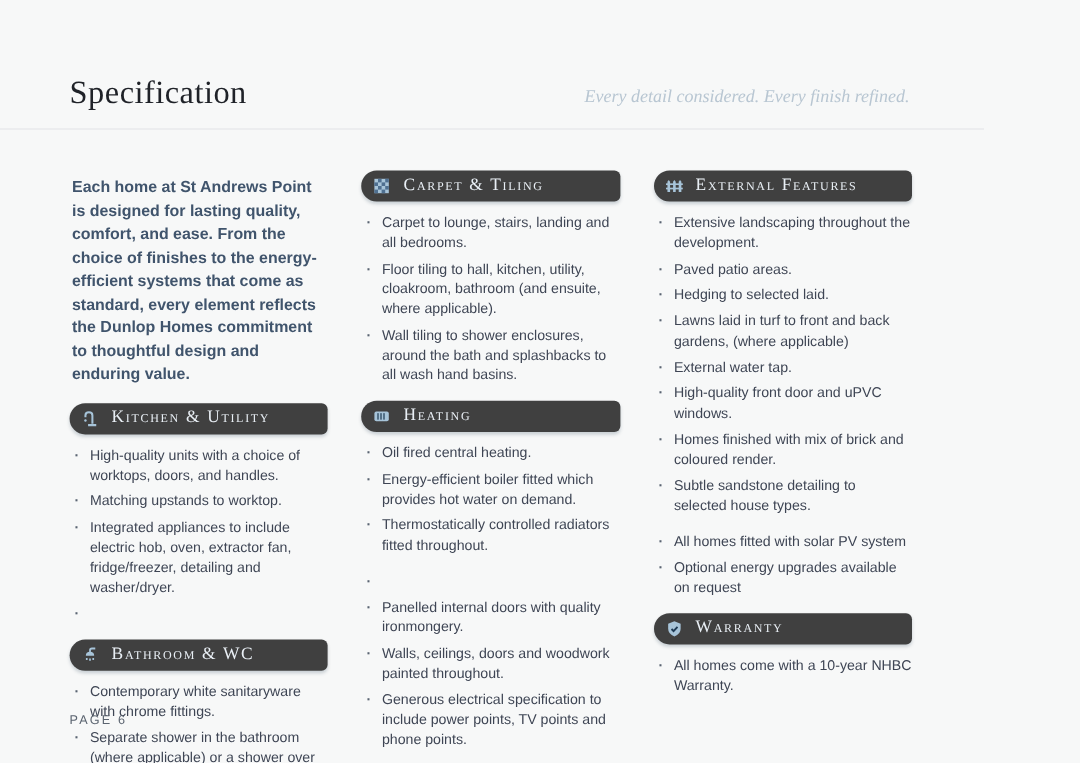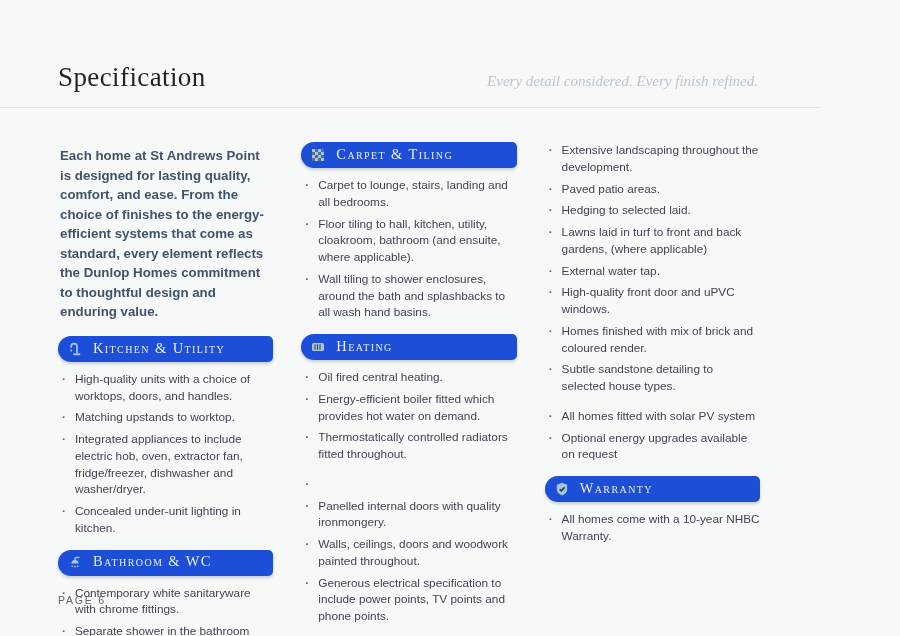--- a/index.html
+++ b/index.html
@@ -50,21 +50,21 @@
     font-size: 13.3px;
     line-height: 1.47;
     color: #40546c;
     margin: 4px 0 14px 2px;
     font-weight: bold;
   }
 
   .section { margin-bottom: 13px; }
   .section-bar {
     height: 26px;
-    background: #1d4ed8;
+    background: #404040;
     border-radius: 13px 5px 5px 13px;
     display: flex;
     align-items: center;
     gap: 10px;
     padding: 0 8px 0 9px;
     box-shadow: 0 2px 3px rgba(30,58,84,0.22);
     margin-bottom: 9px;
   }
   .section-bar .icon {
     width: 16px; height: 16px;
@@ -139,25 +139,24 @@
             <li>
               <span class="dot">·</span>
               <span>High-quality units with a choice of worktops, doors, and handles.</span>
             </li>
             <li>
               <span class="dot">·</span>
               <span>Matching upstands to worktop.</span>
             </li>
             <li>
               <span class="dot">·</span>
-              <span>Integrated appliances to include electric hob, oven, extractor fan, fridge/freezer, dishwasher and washer/dryer.</span>
-            </li>
-            <li>
-              <span class="dot">·</span>
-              <span>Concealed under-unit lighting in kitchen.</span>
+              <span>Integrated appliances to include electric hob, oven, extractor fan, fridge/freezer, detailing and washer/dryer.</span>
+            </li>
+            <li>
+              <span class="dot">·</span>
             </li>
           </ul>
       </div>
 
       <div class="section">
         <div class="section-bar">
           <span class="icon">
             <svg width="16" height="16" viewBox="0 0 16 16">
               <path d="M8 6.2 L8 4 Q8 2.4 9.6 2.4 L12.4 2.4" fill="none" stroke="#a7c4d9" stroke-width="1.5"></path>
               <path d="M4.5 8.4 a3.5 3.3 0 0 1 7 0 z" fill="#a7c4d9"></path>
@@ -265,20 +264,34 @@
             <li>
               <span class="dot">·</span>
               <span>Generous electrical specification to include power points, TV points and phone points.</span>
             </li>
           </ul>
       </div>
     </div>
 
     <div class="col">
       <div class="section">
+        <div class="section-bar">
+          <span class="icon">
+            <svg width="16" height="16" viewBox="0 0 16 16">
+              <g fill="#a7c4d9">
+                <path d="M2.2 4.5 L3.3 3 L4.4 4.5 V13 H2.2 Z"></path>
+                <path d="M6.9 4.5 L8 3 L9.1 4.5 V13 H6.9 Z"></path>
+                <path d="M11.6 4.5 L12.7 3 L13.8 4.5 V13 H11.6 Z"></path>
+                <rect x="1" y="5.8" width="14" height="1.4"></rect>
+                <rect x="1" y="9.4" width="14" height="1.4"></rect>
+              </g>
+            </svg>
+          </span>
+          <span class="section-title">External Features</span>
+        </div>
         <ul class="feature-list">
             <li>
               <span class="dot">·</span>
               <span>Extensive landscaping throughout the development.</span>
             </li>
             <li>
               <span class="dot">·</span>
               <span>Paved patio areas.</span>
             </li>
             <li>

